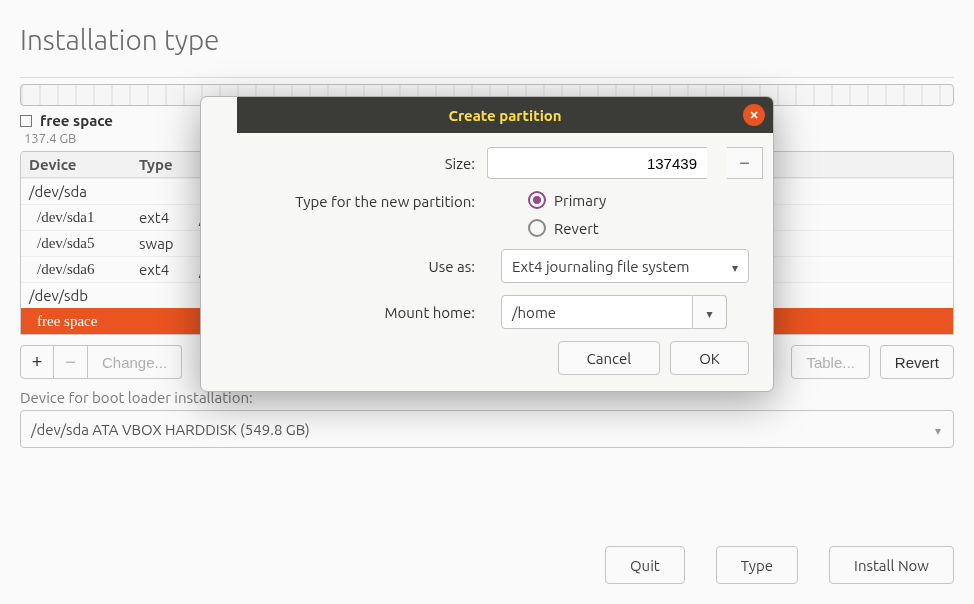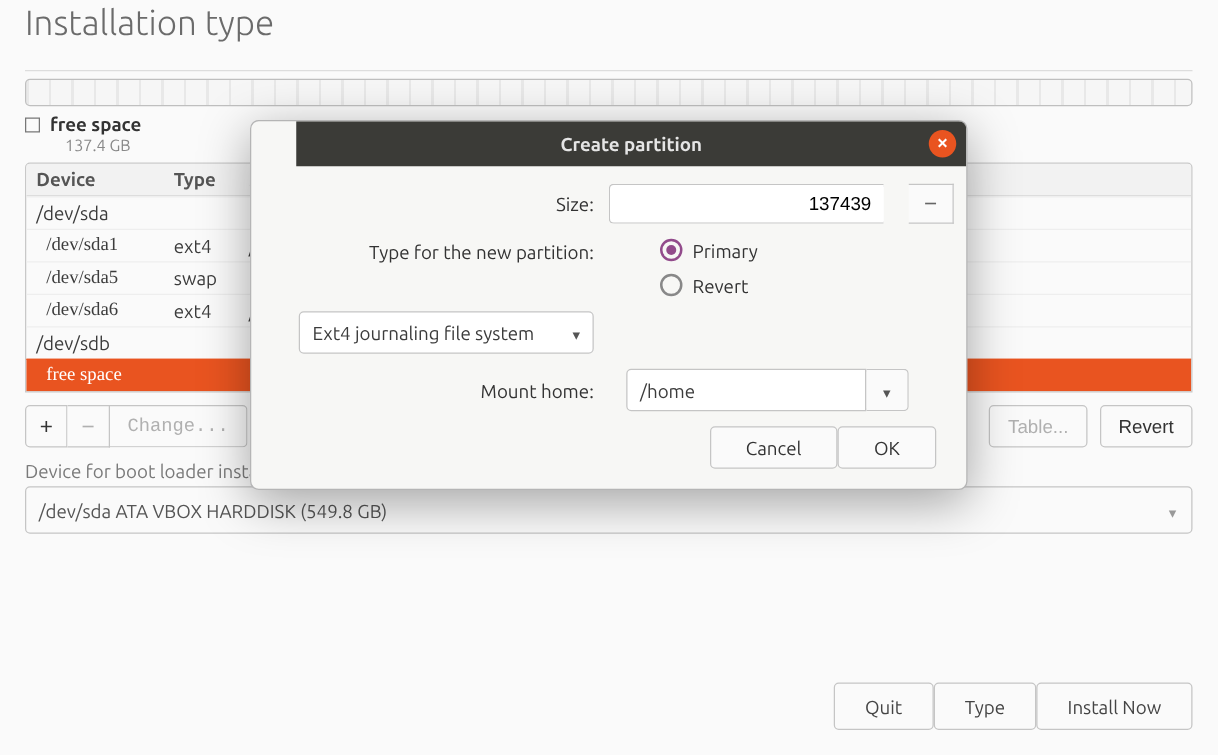--- a/index.html
+++ b/index.html
@@ -10,21 +10,21 @@
     color: #3c3c3c;
     background: #fafafa;
     width: 974px;
     height: 604px;
     position: relative;
     overflow: hidden;
   }
 
   
   .page {
-    padding: 3px 20px 20px 20px;
+    padding: 24px 20px 20px 20px;
     background: #fafafa;
   }
   .page-title {
     font-size: 28px;
     font-weight: 300;
     color: #6b6b6b;
     margin: 0 0 22px 0;
   }
   .divider {
     border: none;
@@ -52,21 +52,21 @@
     padding-left: 0;
   }
   .legend .sw {
     width: 12px; height: 12px;
     border: 1px solid #777;
     display: inline-block;
     position: relative;
     top: 1px;
   }
   .legend .lbl { font-weight: 600; color: #333; }
-  .legend .sz  { color: #888; font-size: 13px; margin-left: 32px; display:block; position: relative; top: -2px; text-align: center; }
+  .legend .sz  { color: #888; font-size: 13px; margin-left: 4px; display:block; position: relative; top: -2px; text-align: center; }
 
   .device-table {
     border: 1px solid #c8c8c8;
     border-radius: 4px 4px 0 0;
     overflow: hidden;
   }
   .dt-head, .dt-row {
     display: grid;
     grid-template-columns: 110px 60px 60px 1fr;
     align-items: center;
@@ -104,21 +104,21 @@
     font-size: 15px;
     color: #333;
     border-radius: 4px;
     display: inline-flex;
     align-items: center;
     justify-content: center;
     cursor: pointer;
   }
   .tb-btn.square { width: 34px; padding: 0; font-size: 18px; }
   .tb-btn.dim { color: #b0b0b0; }
-  .tb-btn + .tb-btn.joined { border-left: none; border-radius: 0 4px 4px 0; font-family: Liberation Mono, monospace; }
+  .tb-btn + .tb-btn.joined { border-left: none; border-radius: 0 4px 4px 0; }
   .tb-btn.joined-left { border-radius: 4px 0 0 4px; }
   .tb-btn.joined-mid  { border-radius: 0; border-left: none; }
   .toolbar .spacer { flex: 1; }
 
   .boot-label {
     margin-top: 10px;
     color: #7a7a7a;
     font-size: 15px;
   }
   .boot-select {
@@ -137,21 +137,21 @@
     position: absolute;
     right: 12px;
     color: #999;
   }
 
   .footer {
     position: absolute;
     right: 20px;
     bottom: 20px;
     display: flex;
-    gap: 0;
+    gap: 31px;
   }
   .footer .btn {
     border: 1px solid #c5c5c5;
     background: #fafafa;
     border-radius: 4px;
     height: 38px;
     padding: 0 24px;
     font-size: 15px;
     display: inline-flex;
     align-items: center;
@@ -166,21 +166,21 @@
     top: 96px;
     width: 574px;
     background: #f7f7f5;
     border: 1px solid #b5b5b5;
     border-radius: 7px;
     box-shadow: 0 10px 40px rgba(0,0,0,0.35);
     overflow: hidden;
   }
   .modal-title {
     background: #3b3b37;
-    color: #e5e5e5;
+    color: #fde047;
     font-weight: 600;
     height: 36px;
     display: flex;
     align-items: center;
     justify-content: center;
     position: relative;
     font-size: 15px;
     margin-left: 36px;
   }
   .modal-close {
@@ -304,21 +304,21 @@
     background: #fafafa;
     display: inline-flex;
     align-items: center;
     justify-content: center;
     color: #555;
   }
 
   .modal-actions {
     display: flex;
     justify-content: flex-end;
-    gap: 0;
+    gap: 10px;
     margin-top: 6px;
   }
   .m-btn {
     border: 1px solid #c5c5c5;
     background: #fafafa;
     border-radius: 4px;
     height: 34px;
     padding: 0 28px;
     font-size: 15px;
     display: inline-flex;
@@ -441,20 +441,21 @@
         </label>
         <label class="radio">
           <span class="dot"></span>
           <span>Revert</span>
         </label>
       </div>
     </div>
 
 
     <div class="form-row">
+      <div class="lbl">Use as:</div>
       <div class="combo">
         <div class="combo-input">
           <span>Ext4 journaling file system</span>
           <span class="chev"></span>
         </div>
       </div>
     </div>
 
     <div class="form-row">
       <div class="lbl">Mount home:</div>

